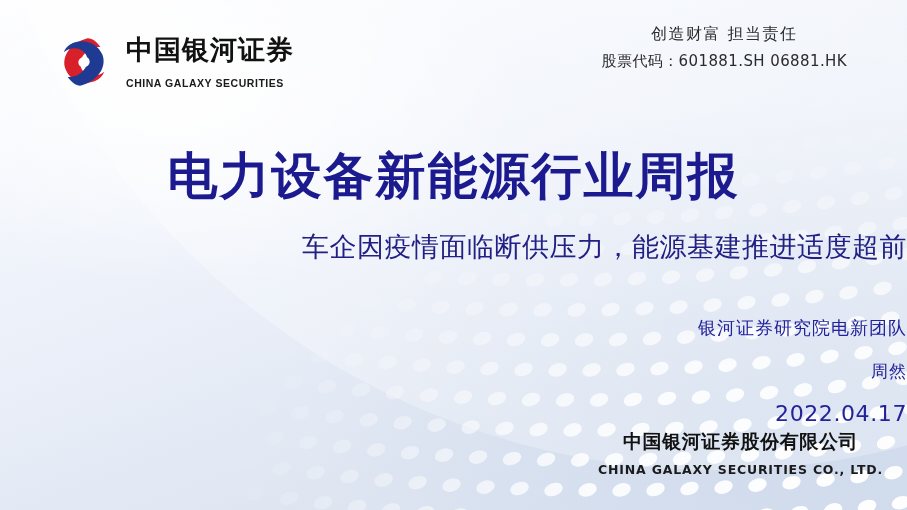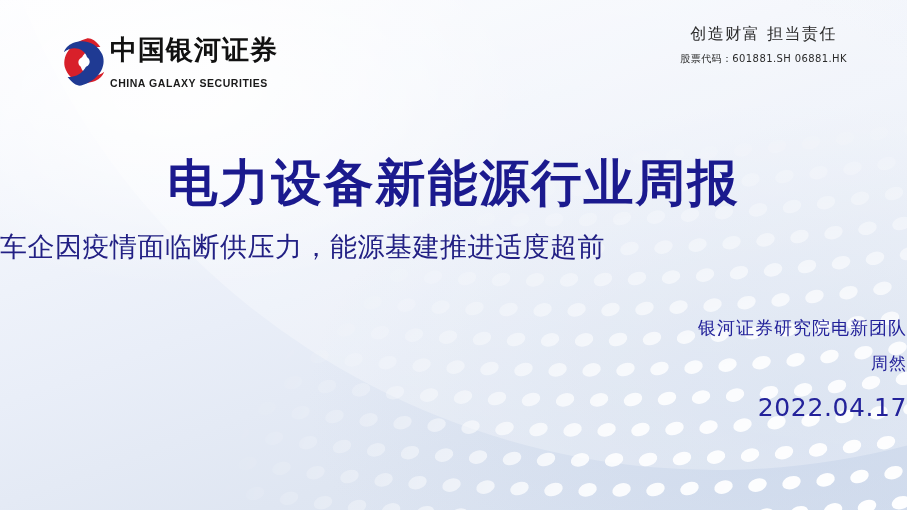--- a/index.html
+++ b/index.html
@@ -85,21 +85,21 @@
     position: absolute;
     left: 0; right: 0; top: 0;
     height: 108px;
   }
   .brand {
     position: absolute;
     left: 58px;
     top: 36px;
     display: flex;
     align-items: center;
-    gap: 0;
+    gap: 16px;
   }
   .brand-mark { width: 52px; height: 50px; flex: none; }
   .brand-text { line-height: 1; }
   .brand-cn {
     font-size: 27px;
     font-weight: bold;
     color: #111111;
     letter-spacing: 1px;
     font-family: "DejaVu Sans", "Liberation Sans", sans-serif;
     white-space: nowrap;
@@ -121,45 +121,45 @@
   }
   .slogan {
     font-size: 16px;
     color: #2b2b2b;
     letter-spacing: 1.5px;
     white-space: nowrap;
     font-family: "DejaVu Sans", "Liberation Sans", sans-serif;
   }
   .stock-code {
     margin-top: 7px;
-    font-size: 10px;
+    font-size: 15px;
     color: #2b2b2b;
     letter-spacing: 0.4px;
     white-space: nowrap;
     font-family: "DejaVu Sans", "Liberation Sans", sans-serif;
   }
 
   
   .title-main {
     position: absolute;
     left: 0; right: 0;
-    top: 150px;
+    top: 143px;
     text-align: center;
     font-size: 50px;
     font-weight: bold;
     color: #1b1a8e;
     letter-spacing: 2px;
     font-family: "DejaVu Sans", "Liberation Sans", sans-serif;
     white-space: nowrap;
   }
   .title-sub {
     position: absolute;
     left: 0; right: 0;
     top: 229px;
-    text-align: left;
+    text-align: right;
     font-size: 27px;
     color: #222084;
     letter-spacing: 0.5px;
     font-family: "DejaVu Sans", "Liberation Sans", sans-serif;
     white-space: nowrap;
   }
 
   
   .byline {
     position: absolute;
@@ -168,31 +168,31 @@
     text-align: right;
   }
   .byline-team {
     font-size: 18px;
     color: #23229a;
     letter-spacing: 1px;
     font-family: "DejaVu Sans", "Liberation Sans", sans-serif;
     white-space: nowrap;
   }
   .byline-author {
-    margin-top: 12px;
+    margin-top: 20px;
     font-size: 17px;
     color: #23229a;
     letter-spacing: 1px;
     font-family: "DejaVu Sans", "Liberation Sans", sans-serif;
     white-space: nowrap;
     padding-left: 25px;
   }
   .byline-date {
     margin-top: 18px;
-    font-size: 25px;
+    font-size: 22px;
     color: #23229a;
     letter-spacing: 0.6px;
     font-family: "DejaVu Sans", "Liberation Sans", sans-serif;
     white-space: nowrap;
   }
 
   
   .footer-company {
     position: absolute;
     right: 24px;
@@ -727,14 +727,18 @@
 
   <div class="title-main">电力设备新能源行业周报</div>
   <div class="title-sub">车企因疫情面临断供压力，能源基建推进适度超前</div>
 
   <div class="byline">
     <div class="byline-team">银河证券研究院电新团队</div>
     <div class="byline-author">周然</div>
     <div class="byline-date">2022.04.17</div>
   </div>
 
+  <div class="footer-company">
+    <div class="footer-cn">中国银河证券股份有限公司</div>
+    <div class="footer-en">CHINA GALAXY SECURITIES CO., LTD.</div>
+  </div>
 
 </div>
 
 </body></html>

